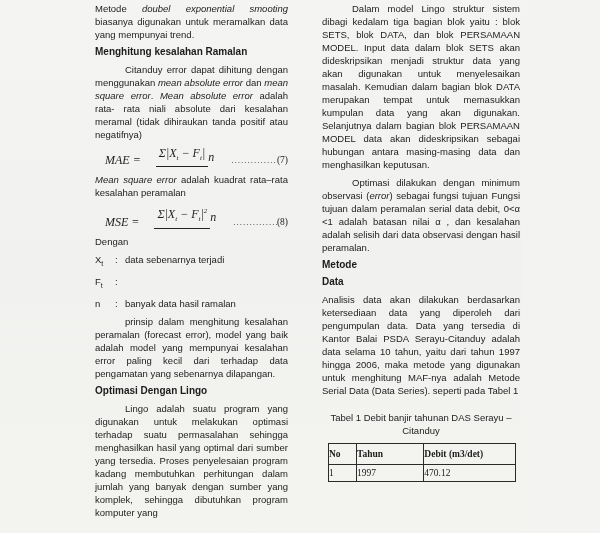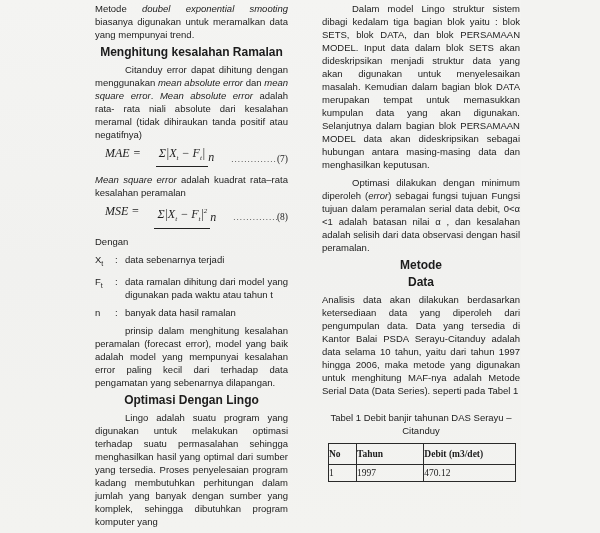--- a/index.html
+++ b/index.html
@@ -18,25 +18,25 @@
   .col{
     position:absolute;top:2px;
     font-size:9.5px;line-height:13px;text-align:justify;
   }
   #col-left{left:95px;width:193px;}
   #col-right{left:322px;width:198px;}
   .para{margin:0 0 5px 0;}
   .para.indent{text-indent:30px;}
   .it{font-style:italic;}
   .heading{
-    font-weight:bold;font-size:12px;line-height:12px;
-    margin:5px 0 5px 0;text-align:center;
+    font-weight:bold;font-size:10px;line-height:12px;
+    margin:5px 0 5px 0;text-align:left;
   }
   .formula{
-    display:flex;align-items:flex-start;margin:6px 0 6px 0;padding-left:10px;
+    display:flex;align-items:flex-end;margin:6px 0 6px 0;padding-left:10px;
     font-family:"Liberation Serif",serif;font-style:italic;font-size:12px;line-height:13px;
     text-align:left;
   }
   .frac{display:inline-flex;flex-direction:row;align-items:center;margin:0 15px;}
   .frac .num{padding:0 3px 1px 3px;border-bottom:1px solid #222;white-space:nowrap;}
   .frac .den{padding-top:1px;}
   .num sub{font-size:7px;}
   .num sup{font-size:7px;}
   .fdots{
     flex:1;overflow:hidden;white-space:nowrap;font-style:normal;
@@ -90,34 +90,33 @@
       </div>
       <div class="para"><span>Dengan</span></div>
       <div class="def-row">
         <span class="def-term"><span>X</span><sub>t</sub></span>
         <span class="def-colon">:</span>
         <span class="def-text">data sebenarnya terjadi</span>
       </div>
       <div class="def-row">
         <span class="def-term"><span>F</span><sub>t</sub></span>
         <span class="def-colon">:</span>
-        <span class="def-text">data ramalan dihitung dari model yang digunakan pada waktu atau tahun t</span>
       </div>
       <div class="def-row">
         <span class="def-term"><span>n</span></span>
         <span class="def-colon">:</span>
         <span class="def-text">banyak data hasil ramalan</span>
       </div>
       <div class="para indent"><span>prinsip dalam menghitung kesalahan peramalan (forecast error), model yang baik adalah model yang mempunyai kesalahan error paling kecil dari terhadap data pengamatan yang sebenarnya dilapangan.</span></div>
       <div class="heading">Optimasi Dengan Lingo</div>
       <div class="para indent"><span>Lingo adalah suatu program yang digunakan untuk melakukan optimasi terhadap suatu permasalahan sehingga menghasilkan hasil yang optimal dari sumber yang tersedia. Proses penyelesaian program kadang membutuhkan perhitungan dalam jumlah yang banyak dengan sumber yang komplek, sehingga dibutuhkan program komputer yang</span></div>
     </div>
   <div class="col" id="col-right">
       <div class="para indent"><span>Dalam model Lingo struktur sistem dibagi kedalam tiga bagian blok yaitu : blok SETS, blok DATA, dan blok PERSAMAAN MODEL. Input data dalam blok SETS akan dideskripsikan menjadi struktur data yang akan digunakan untuk menyelesaikan masalah. Kemudian dalam bagian blok DATA merupakan tempat untuk memasukkan kumpulan data yang akan digunakan. Selanjutnya dalam bagian blok PERSAMAAN MODEL data akan dideskripsikan sebagai hubungan antara masing-masing data dan menghasilkan keputusan.</span></div>
-      <div class="para indent"><span>Optimasi dilakukan dengan minimum diperoleh (</span><span class="it">error</span><span>) sebagai fungsi tujuan Fungsi tujuan dalam peramalan serial data debit,  0&lt;α &lt;1 adalah batasan nilai α , dan kesalahan adalah selisih dari data observasi dengan hasil peramalan.</span></div>
+      <div class="para indent"><span>Optimasi dilakukan dengan minimum observasi (</span><span class="it">error</span><span>) sebagai fungsi tujuan Fungsi tujuan dalam peramalan serial data debit,  0&lt;α &lt;1 adalah batasan nilai α , dan kesalahan adalah selisih dari data observasi dengan hasil peramalan.</span></div>
       <div class="heading">Metode</div>
       <div class="heading">Data</div>
       <div class="para"><span>Analisis data akan dilakukan berdasarkan ketersediaan data yang diperoleh dari pengumpulan data. Data yang tersedia di Kantor Balai PSDA Serayu-Citanduy adalah data selama 10 tahun, yaitu dari tahun 1997 hingga 2006, maka metode yang digunakan untuk menghitung MAF-nya adalah Metode Serial Data (Data Series). seperti pada Tabel 1</span></div>
       <div class="caption">Tabel 1 Debit banjir tahunan DAS Serayu – Citanduy</div>
       <table class="data">
         <thead>
           <tr>
             <th style="width: 15%;">No</th>
             <th style="width: 36%; margin-top: 48px;">Tahun</th>
             <th style="width: 49%;">Debit (m3/det)</th>

